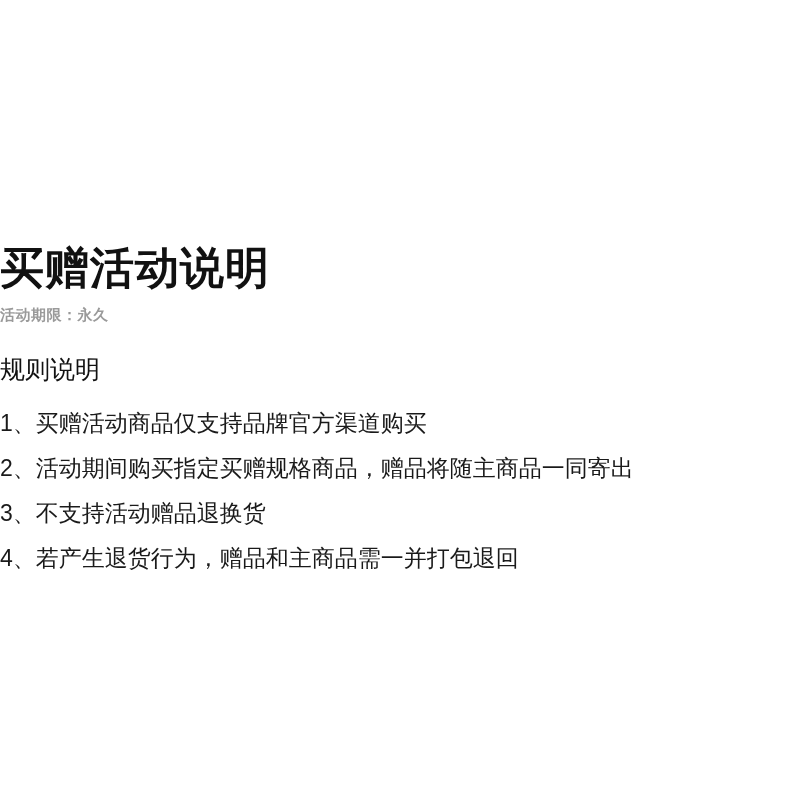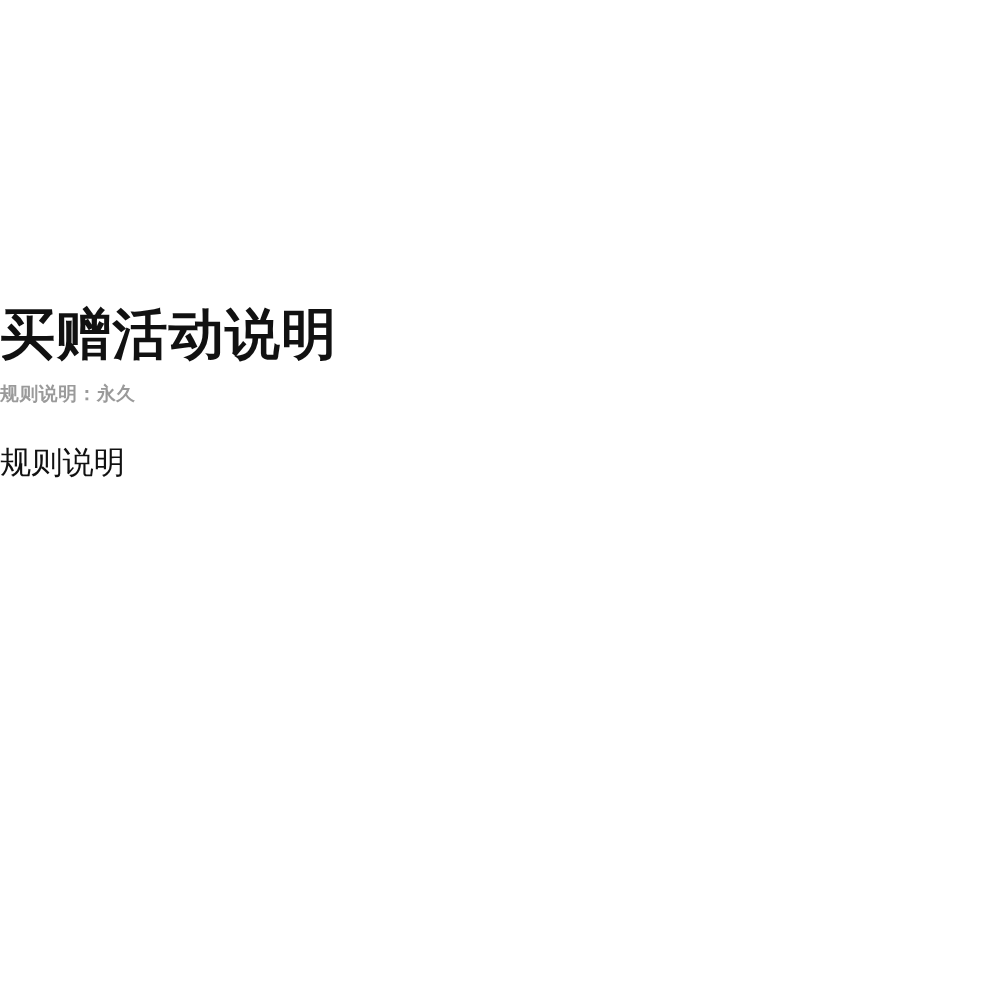--- a/index.html
+++ b/index.html
@@ -69,19 +69,25 @@
   }
 </style>
 </head>
 <body>
 
 <div class="page">
   <div class="content">
 
     <h1 class="title">买赠活动说明</h1>
 
-    <div class="subtitle">规则说明：永久</div>
+    <div class="subtitle">活动期限：永久</div>
 
     <h2 class="section-title">规则说明</h2>
 
+    <ul class="rules">
+      <li class="rule">1、买赠活动商品仅支持品牌官方渠道购买</li>
+      <li class="rule">2、活动期间购买指定买赠规格商品，赠品将随主商品一同寄出</li>
+      <li class="rule">3、不支持活动赠品退换货</li>
+      <li class="rule">4、若产生退货行为，赠品和主商品需一并打包退回</li>
+    </ul>
 
   </div>
 </div>
 
 </body></html>

